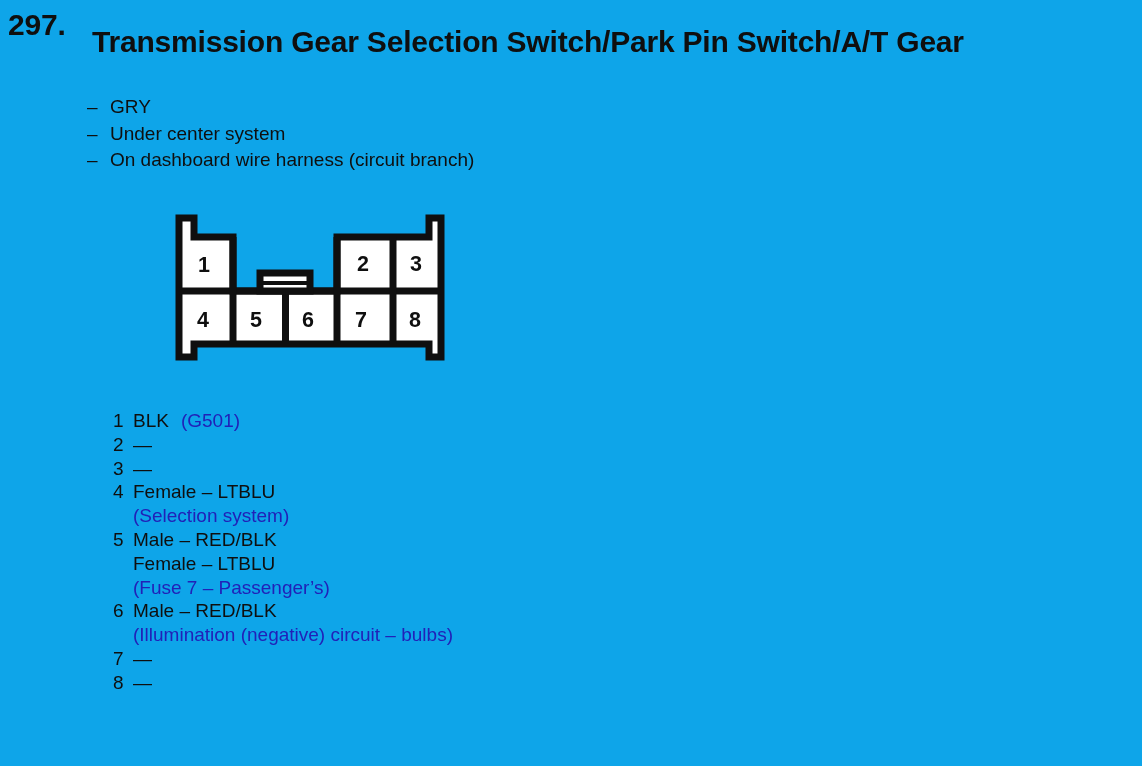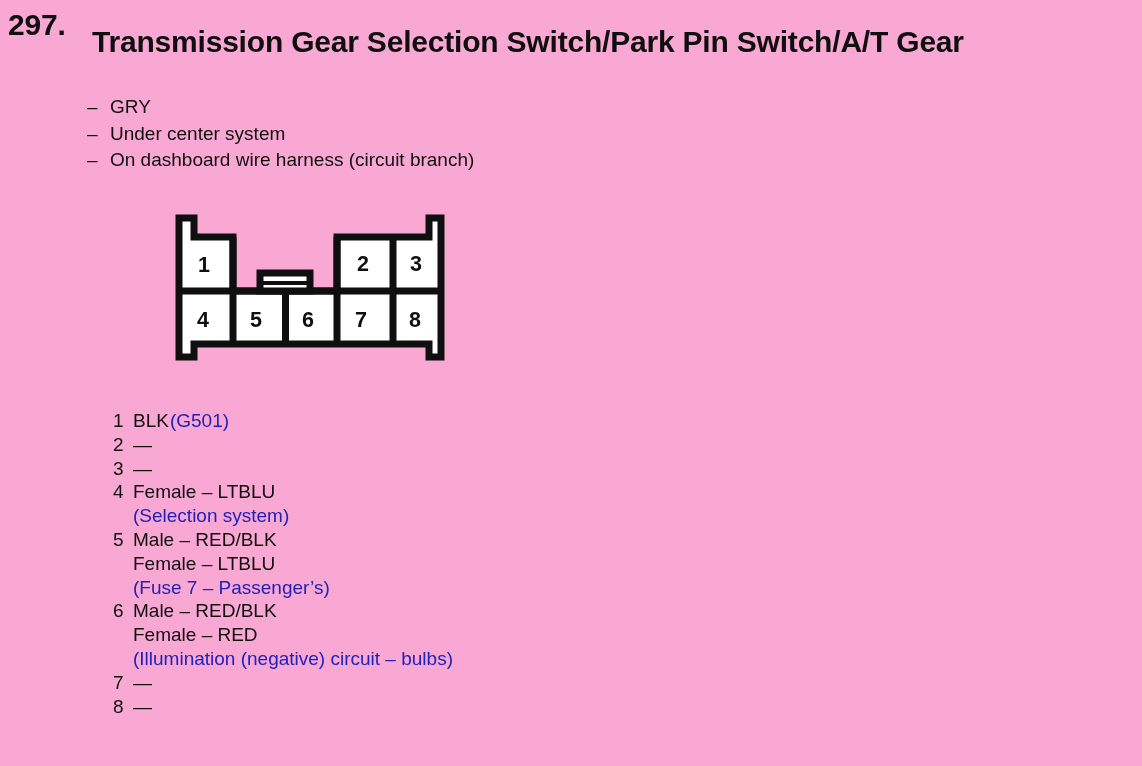--- a/index.html
+++ b/index.html
@@ -4,21 +4,21 @@
 <style>
   html, body {
     margin: 0;
     padding: 0;
     background: #ffffff;
   }
   .page {
     position: relative;
     width: 1142px;
     height: 766px;
-    background: #f9a8d4;
+    background: #0ea5e9;
     font-family: "Liberation Sans", sans-serif;
     color: #0f0f0f;
     overflow: hidden;
   }
   .item-num {
     position: absolute;
     left: 8px;
     top: 6px;
     font-size: 30px;
     font-weight: bold;
@@ -59,21 +59,21 @@
     top: 409px;
     font-size: 19px;
     line-height: 23.8px;
   }
   .pin-row { display: flex; }
   .pin-num {
     width: 20px;
     flex: 0 0 20px;
   }
   .blue { color: #2121b8; }
-  .note-inline { margin-left: 1px; }
+  .note-inline { margin-left: 12px; }
 </style>
 </head>
 <body>
 
 <div class="page">
 
   <div class="item-num">297.</div>
   <div class="title">
     <div>Transmission Gear Selection Switch/Park Pin Switch/A/T Gear</div>
   </div>
@@ -151,21 +151,20 @@
         <div>Male – RED/BLK</div>
         <div>Female – LTBLU</div>
         <div class="blue">(Fuse 7 – Passenger’s)</div>
       </span>
     </div>
 
     <div class="pin-row">
       <span class="pin-num">6</span>
       <span>
         <div>Male – RED/BLK</div>
-        <div>Female – RED</div>
         <div class="blue">(Illumination (negative) circuit – bulbs)</div>
       </span>
     </div>
 
     <div class="pin-row">
       <span class="pin-num">7</span>
       <span>—</span>
     </div>
 
     <div class="pin-row">

